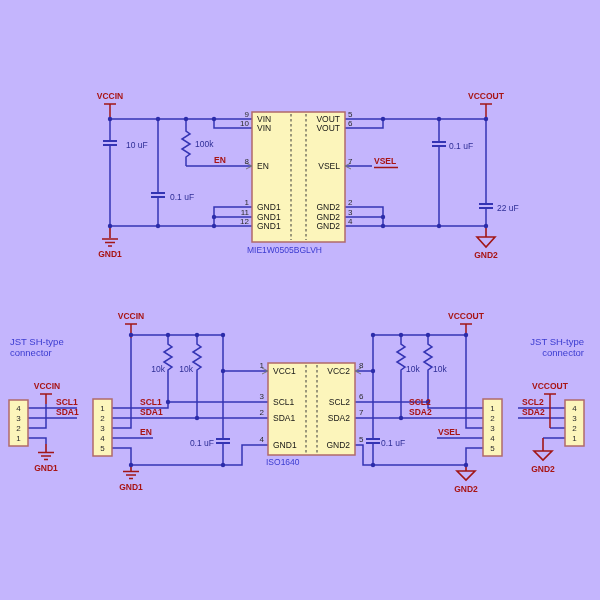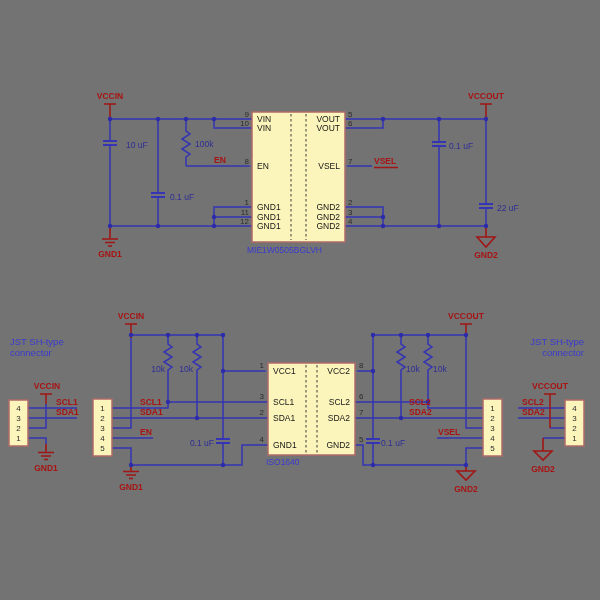--- a/index.html
+++ b/index.html
@@ -1,16 +1,16 @@
 <!DOCTYPE html>
 <html><head>
 <meta charset="utf-8">
 <style>
   html,body{margin:0;padding:0;background:#ffffff;}
-  .stage{position:relative;width:600px;height:600px;background:#737373;overflow:hidden;}
+  .stage{position:relative;width:600px;height:600px;background:#c4b5fd;overflow:hidden;}
   svg{display:block;}
   text{font-family:"Liberation Sans","DejaVu Sans",sans-serif;}
   .w{stroke:#3434b4;stroke-width:1.5;fill:none;}
   .rw{stroke:#a11616;stroke-width:1.5;fill:none;}
   .cap{stroke:#3434b4;stroke-width:1.8;fill:none;}
   .dot{fill:#2c2caa;stroke:none;}
   .box{fill:#fcf5bb;stroke:#b06a6a;stroke-width:1.5;}
   .dash{stroke:#3a3a3a;stroke-width:1;stroke-dasharray:2.5,2.5;fill:none;}
   .arr{fill:none;stroke:#777;stroke-width:1;}
   .gnd{stroke:#a11616;stroke-width:1.6;fill:none;}

